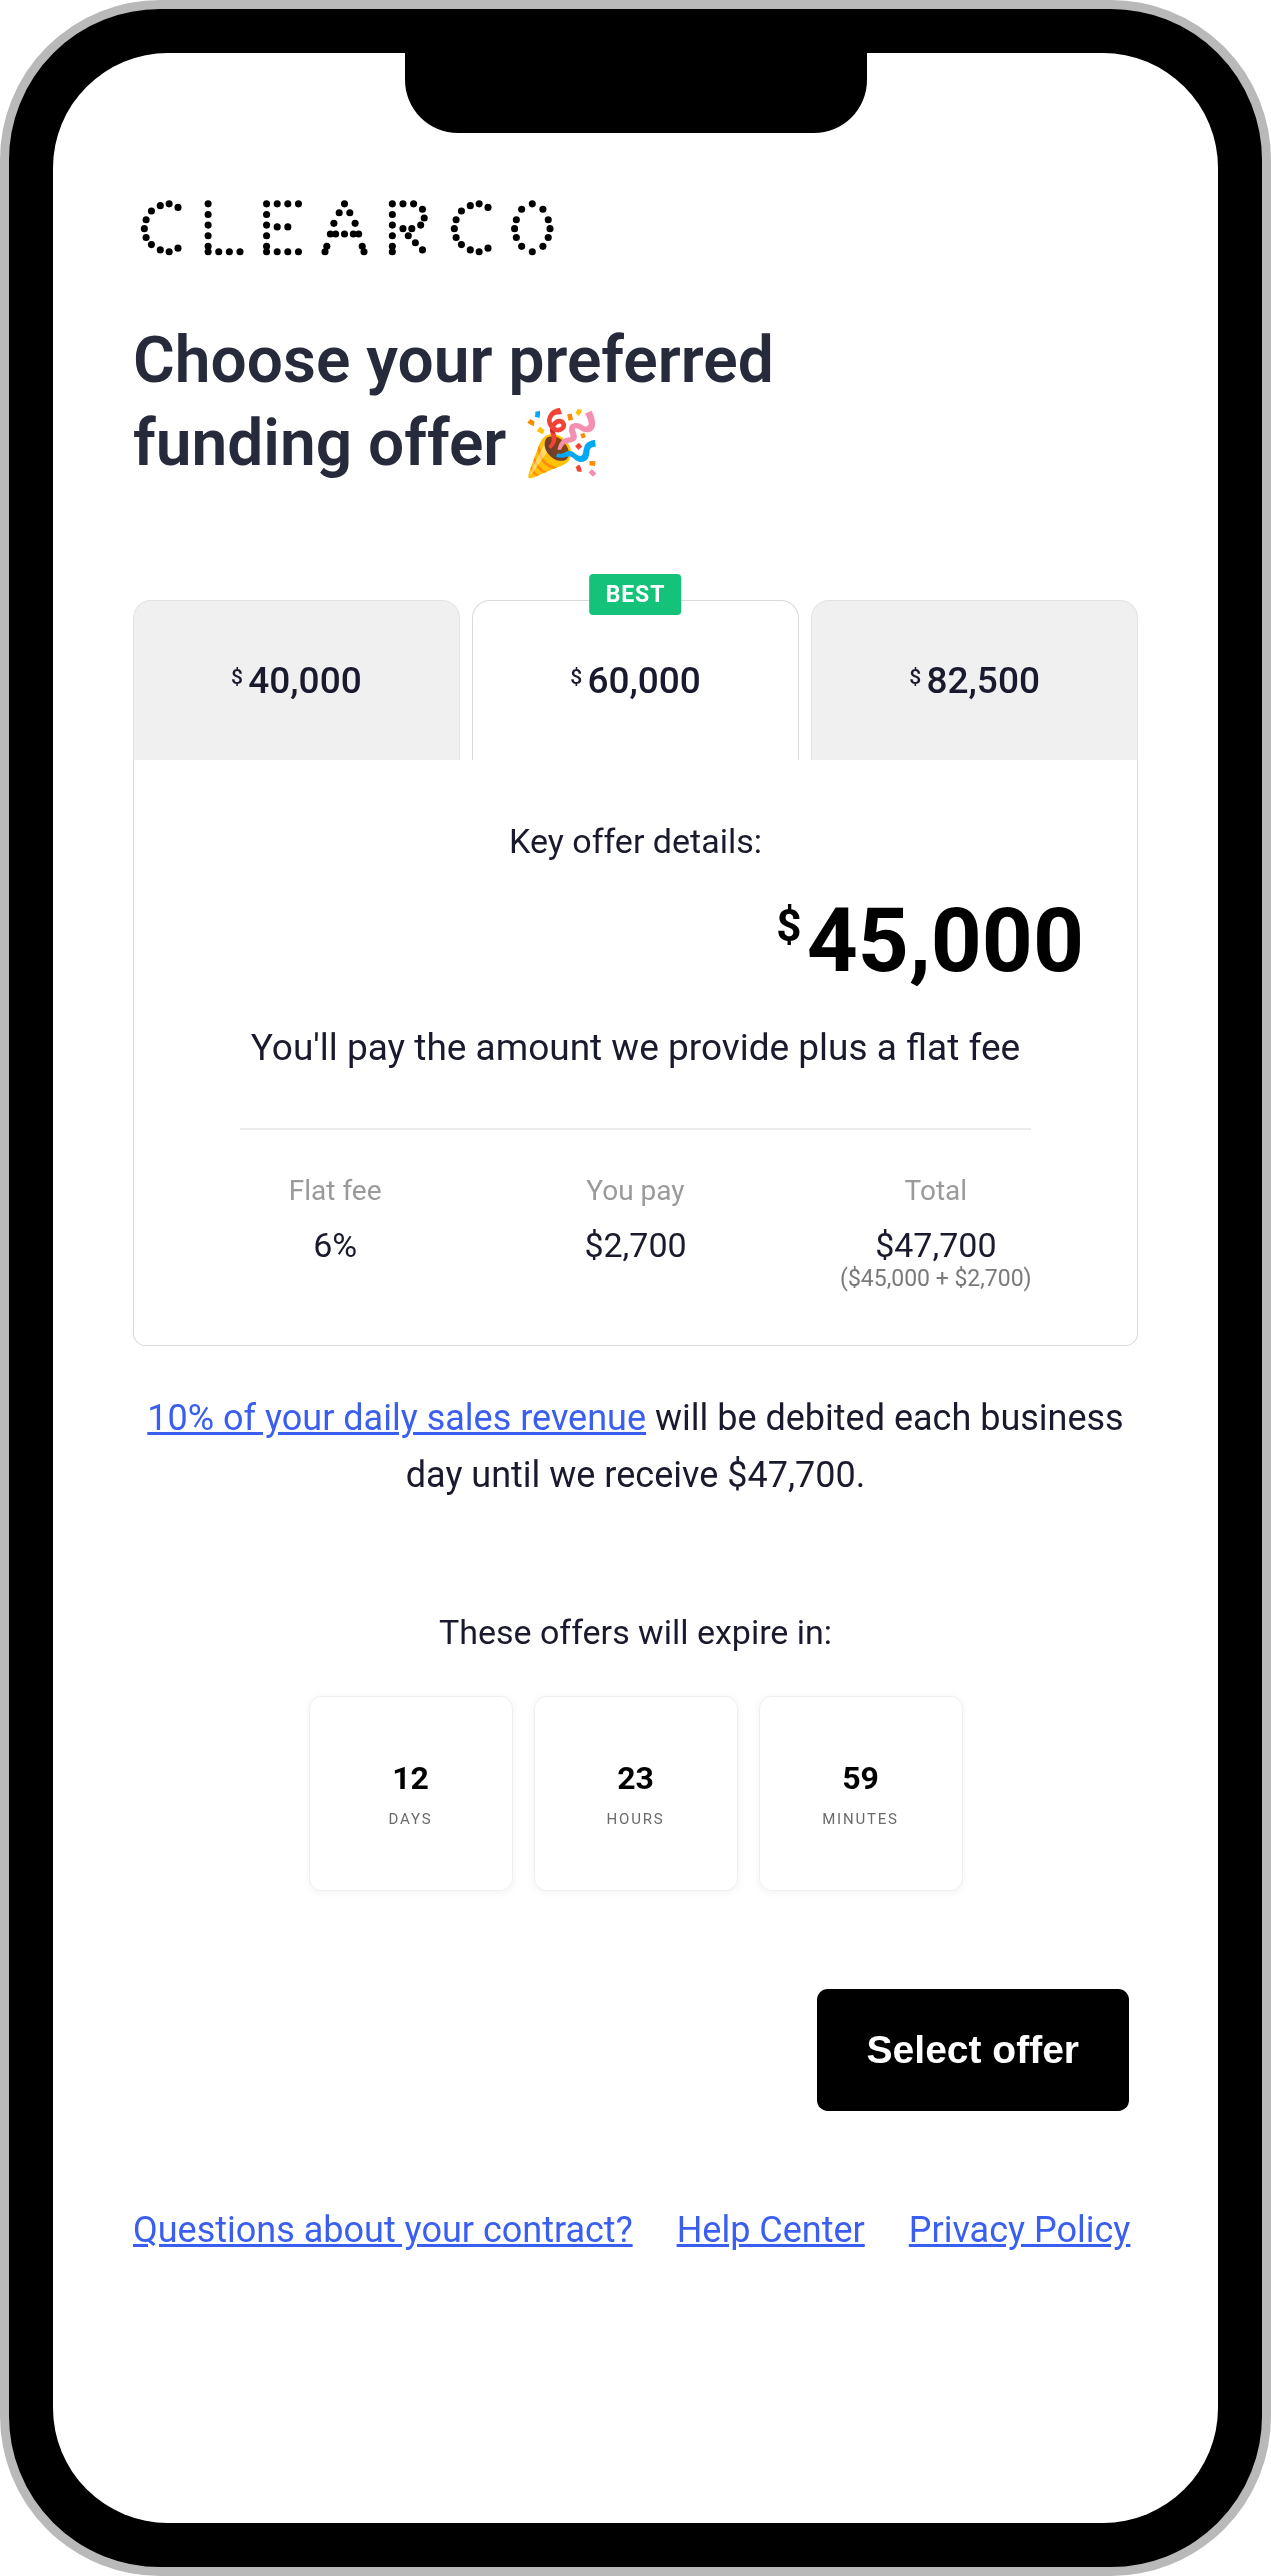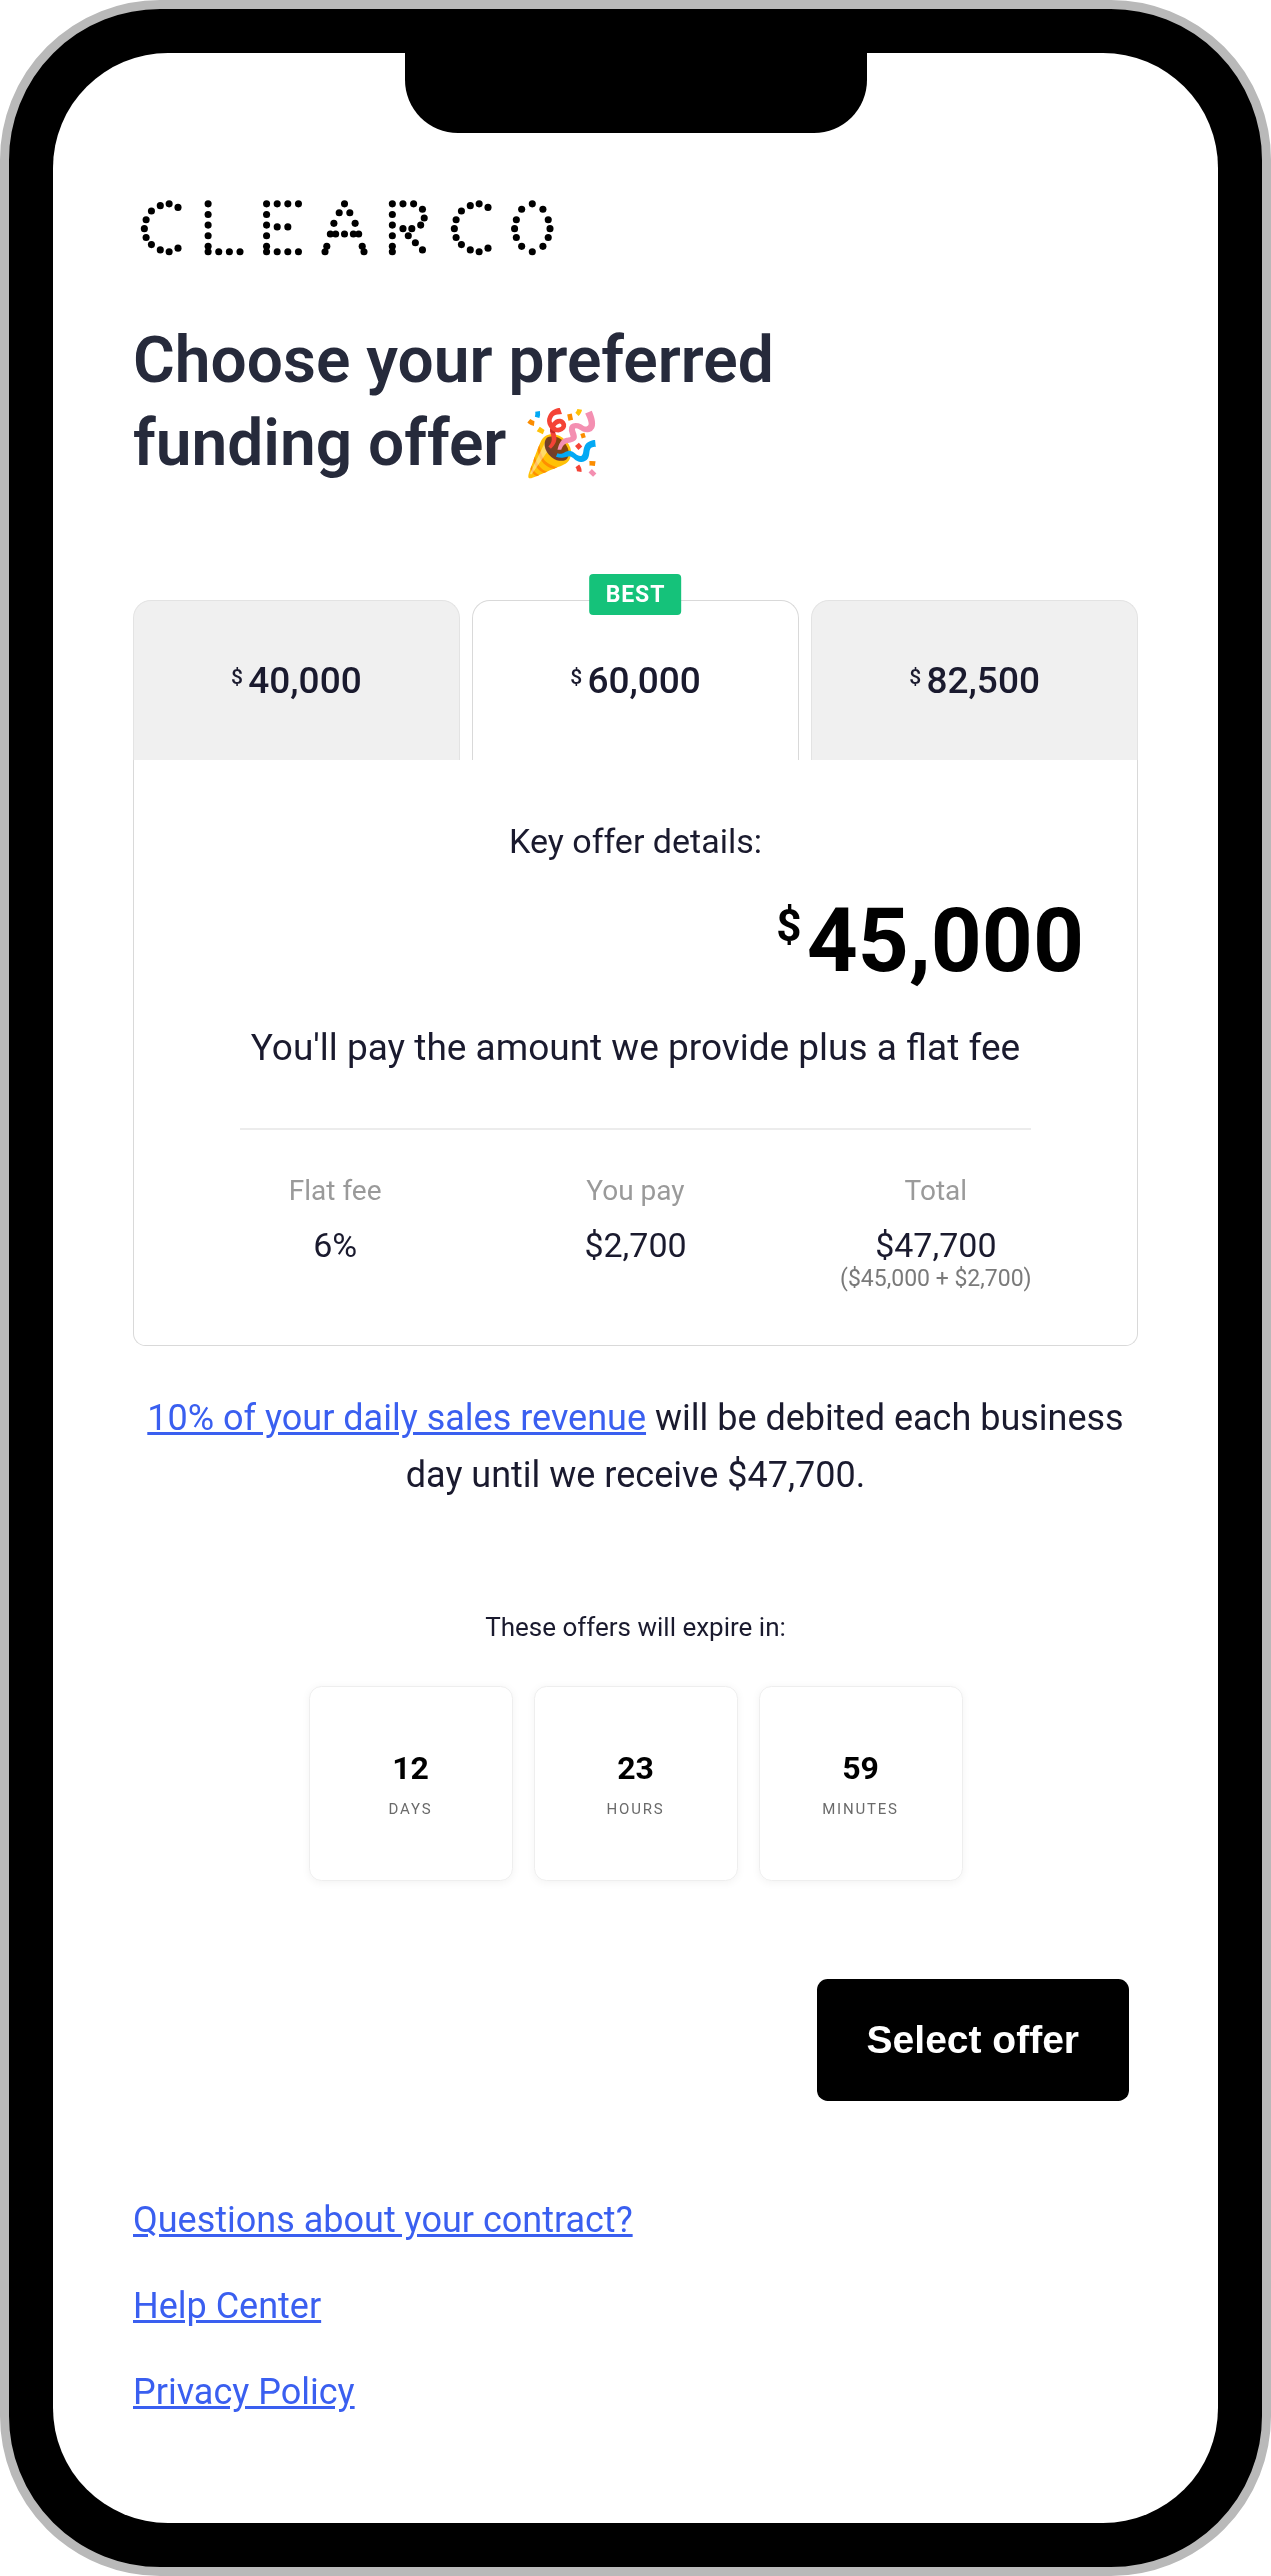--- a/index.html
+++ b/index.html
@@ -182,21 +182,21 @@
     margin: 44px 9px 107px 9px;
   }
   .debit-note a.link {
     color: #3a5ff0;
     text-decoration: underline;
   }
 
   
   .expiry-label {
     text-align: center;
-    font-size: 26px;
+    font-size: 34px;
     color: #1a1a2e;
     margin-bottom: 44px;
   }
   .countdown {
     display: flex;
     justify-content: center;
     gap: 21px;
     margin-bottom: 98px;
   }
   .cd-box {
@@ -236,21 +236,21 @@
     font-weight: 600;
     padding: 39px 50px;
     border: none;
     border-radius: 10.7px;
     cursor: pointer;
   }
 
   
   .footer-links {
     display: flex;
-    flex-direction: column;
+    flex-direction: row;
     gap: 44px;
   }
   .footer-links a {
     color: #3a5ff0;
     font-size: 36px;
     text-decoration: underline;
     width: fit-content;
   }
 
   

